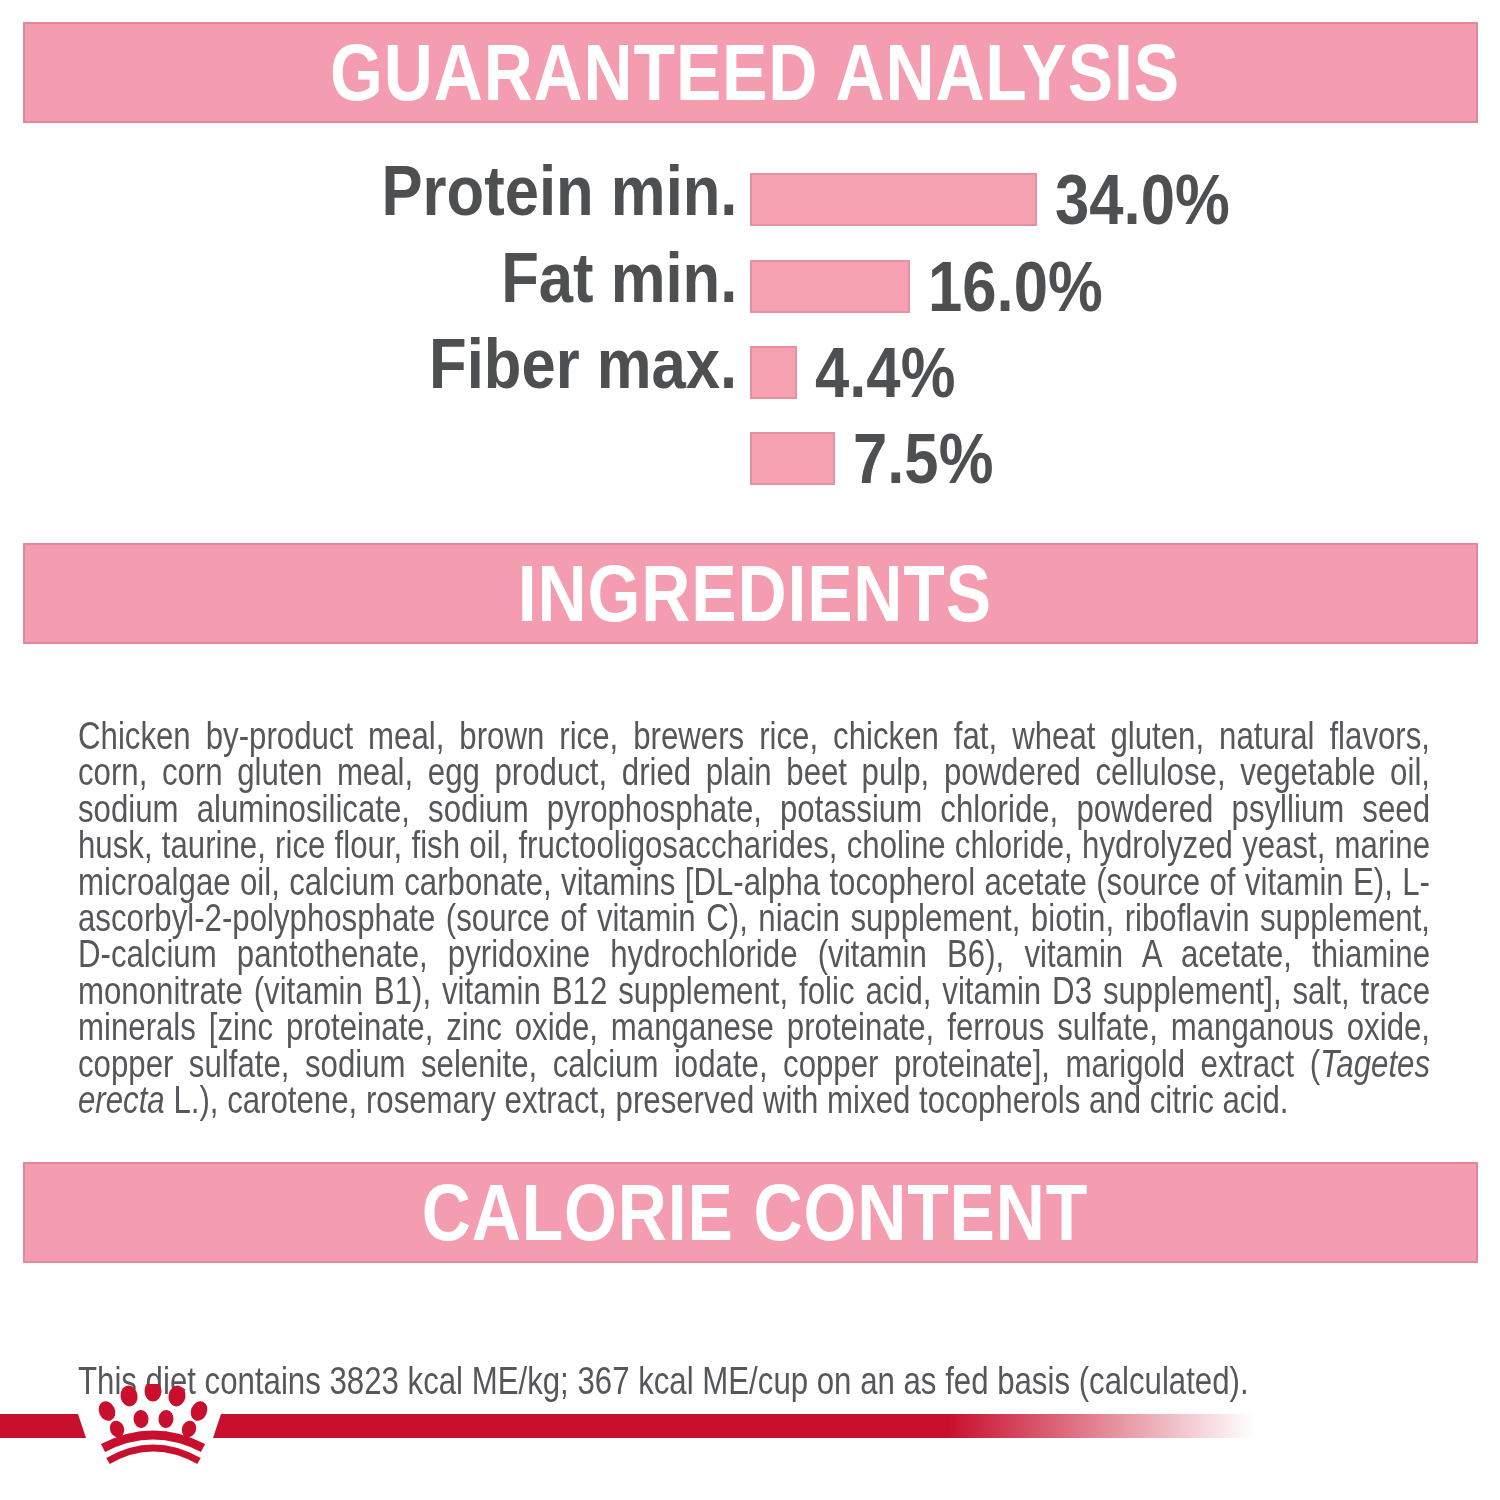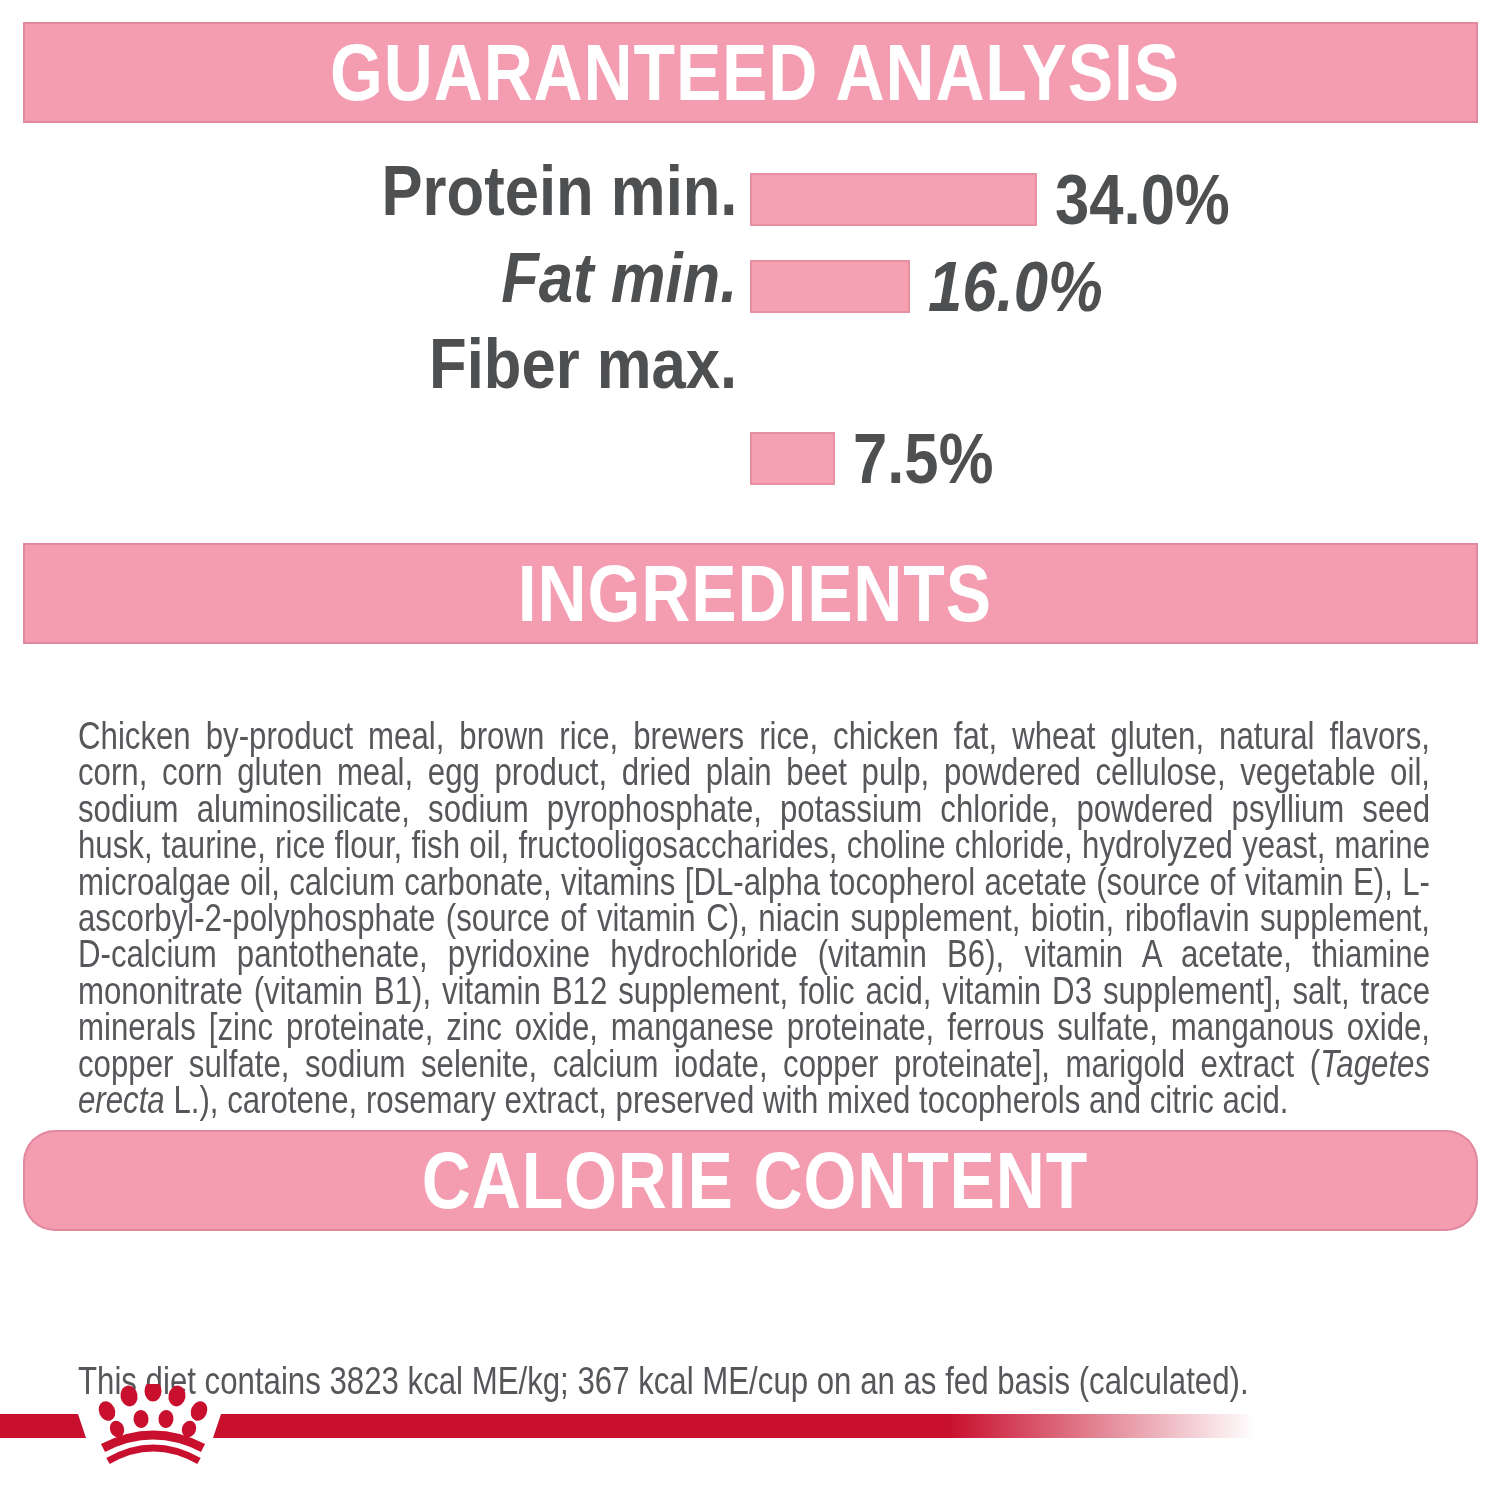--- a/index.html
+++ b/index.html
@@ -74,52 +74,56 @@
   <div class="ga-row" style="top:173px;">
     <div class="ga-label">
       <span>Protein min.</span>
     </div>
     <div class="ga-right">
       <div class="ga-bar" style="width: 287px;"></div>
       <div class="ga-value">34.0%</div>
     </div>
   </div>
 
-  <div class="ga-row" style="top:260px;font-style:italic;">
+  <div class="ga-row" style="top:260px;">
     <div class="ga-label">
       <span>Fat min.</span>
     </div>
     <div class="ga-right">
       <div class="ga-bar" style="width: 160px;"></div>
       <div class="ga-value">16.0%</div>
     </div>
   </div>
 
   <div class="ga-row" style="top:346px;">
     <div class="ga-label">
       <span>Fiber max.</span>
+    </div>
+    <div class="ga-right">
+      <div class="ga-bar" style="width: 47px;"></div>
+      <div class="ga-value">4.4%</div>
     </div>
   </div>
 
   <div class="ga-row" style="top:432px;">
     <div class="ga-right">
       <div class="ga-bar" style="width: 85px;"></div>
       <div class="ga-value">7.5%</div>
     </div>
   </div>
 
   <div class="banner" style="top:543px;">
     <div class="banner-title">INGREDIENTS</div>
   </div>
 
   <div class="textblock" style="top:690px;margin-top:28px;">
     <div class="condense justified"><span>Chicken by-product meal, brown rice, brewers rice, chicken fat, wheat gluten, natural flavors, corn, corn gluten meal, egg product, dried plain beet pulp, powdered cellulose, vegetable oil, sodium aluminosilicate, sodium pyrophosphate, potassium chloride, powdered psyllium seed husk, taurine, rice flour, fish oil, fructooligosaccharides, choline chloride, hydrolyzed yeast, marine microalgae oil, calcium carbonate, vitamins [DL-alpha tocopherol acetate (source of vitamin E), L-ascorbyl-2-polyphosphate (source of vitamin C), niacin supplement, biotin, riboflavin supplement, D-calcium pantothenate, pyridoxine hydrochloride (vitamin B6), vitamin A acetate, thiamine mononitrate (vitamin B1), vitamin B12 supplement, folic acid, vitamin D3 supplement], salt, trace minerals [zinc proteinate, zinc oxide, manganese proteinate, ferrous sulfate, manganous oxide, copper sulfate, sodium selenite, calcium iodate, copper proteinate], marigold extract (</span><span class="italic">Tagetes erecta</span><span> L.), carotene, rosemary extract, preserved with mixed tocopherols and citric acid.</span></div>
   </div>
 
-  <div class="banner" style="top:1130px;border-radius:32px;">
+  <div class="banner" style="top:1162px;">
     <div class="banner-title">CALORIE CONTENT</div>
   </div>
 
   <div class="textblock" style="top:1363px;">
     <div class="condense">This diet contains 3823 kcal ME/kg; 367 kcal ME/cup on an as fed basis (calculated).</div>
   </div>
 
   <div class="rule rule-left"></div>
   <div class="rule rule-right"></div>
 

